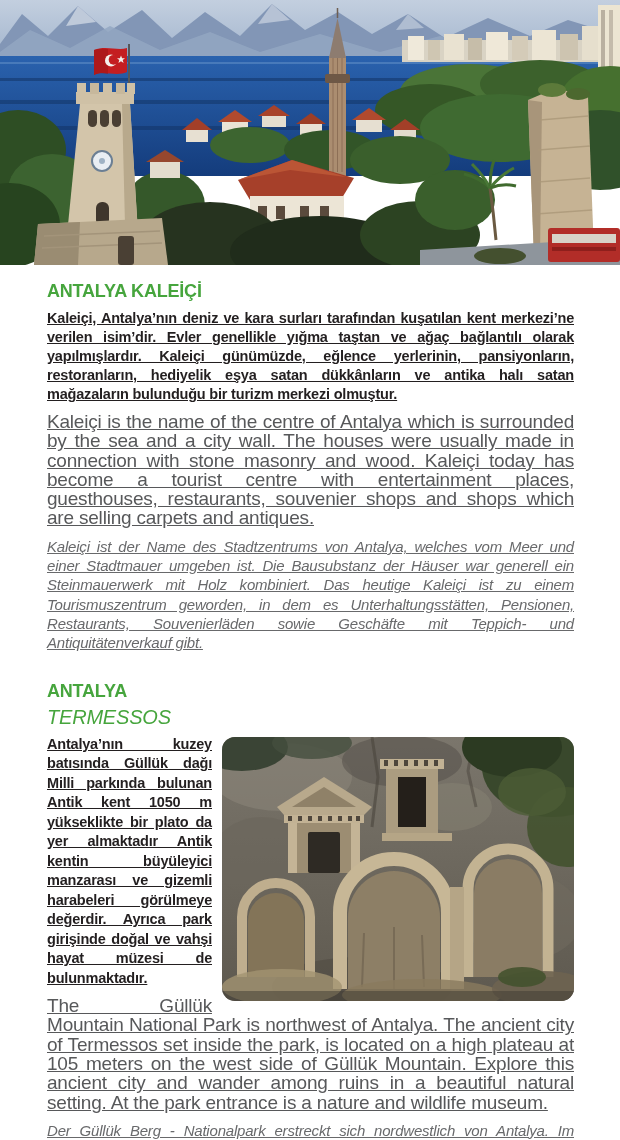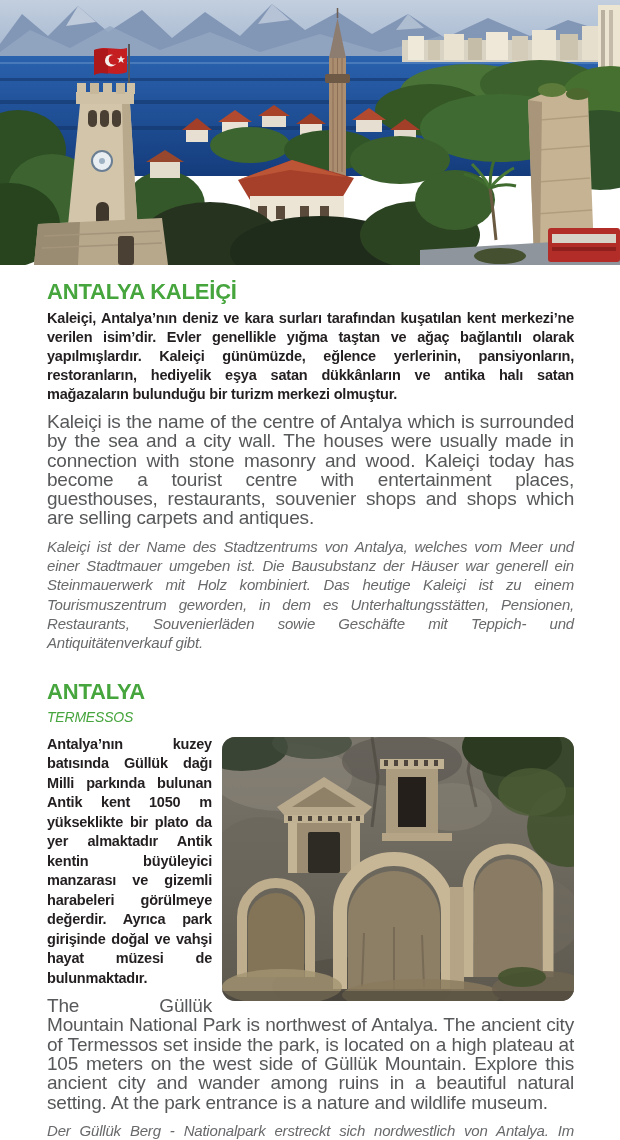--- a/index.html
+++ b/index.html
@@ -6,31 +6,31 @@
   body{width:620px;height:1140px;overflow:hidden;font-family:"Liberation Sans",sans-serif;}
   .page{width:620px;height:1140px;position:relative;background:#fff;}
 
   .hero{width:620px;height:265px;overflow:hidden;line-height:0;}
   .hero svg{display:block;}
 
   .content{padding:14px 46px 0 47px;}
 
   h1.sec-title{
     margin:0 0 5px 0;
-    font-size:22px;line-height:25px;font-weight:bold;
+    font-size:18px;line-height:25px;font-weight:bold;
     color:var(--heading-green,#46a53d);
     letter-spacing:-0.2px;
   }
   h2.sec-sub{
     margin:-2px 0 8px 0;
-    font-size:14px;line-height:20px;font-weight:normal;font-style:italic;
+    font-size:20px;line-height:20px;font-weight:normal;font-style:italic;
     color:var(--heading-green,#46a53d);
     letter-spacing:-0.2px;
   }
-  p{margin:0;text-align:justify;letter-spacing:-0.2px;}
+  p{margin:0;text-align:justify;letter-spacing:-0.2px;text-decoration:underline;}
   .p-tr{
     font-weight:bold;font-size:14.5px;line-height:19px;
     color:var(--text-dark,#231f20);margin-bottom:8px;
   }
   .p-en{
     font-size:19px;line-height:19.3px;
     color:var(--text-gray,#57585a);margin-bottom:9px;
   }
   .p-de{
     font-style:italic;font-size:15px;line-height:19.3px;

